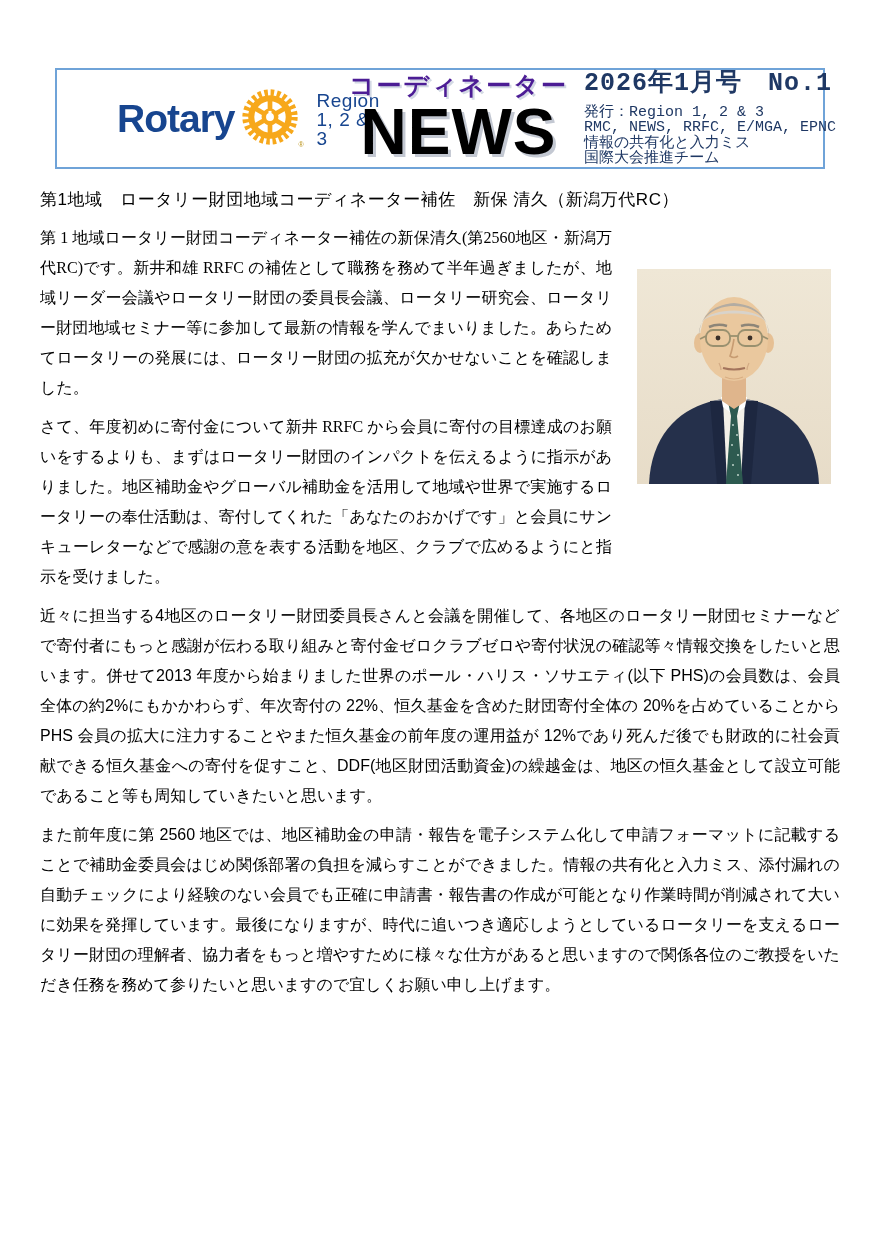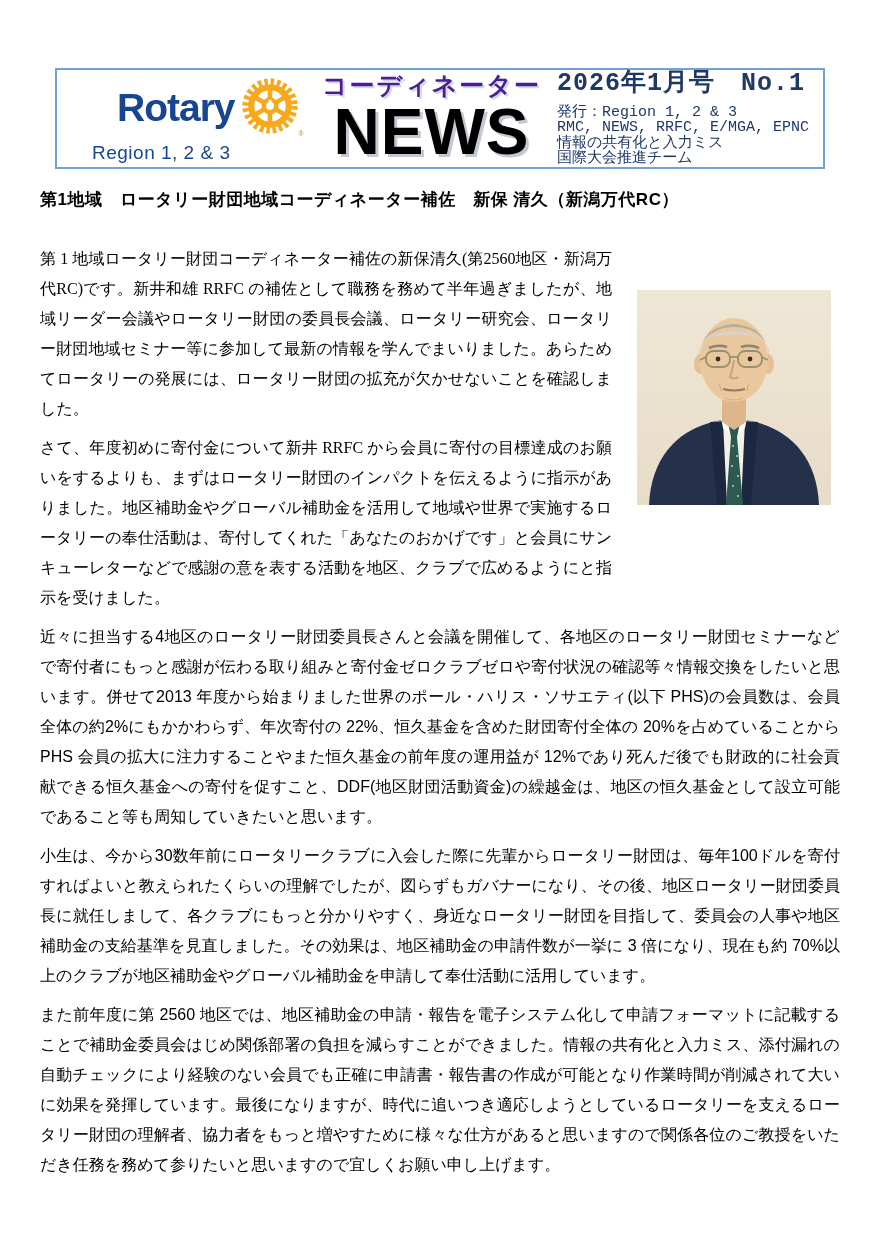--- a/index.html
+++ b/index.html
@@ -22,21 +22,21 @@
     width: 770px; height: 101px;
     border: 2px solid #6fa3d8;
     background: #ffffff;
     display: flex;
     align-items: center;
     padding: 6px 14px 6px 18px;
   }
   .logo-block {
     width: 268px;
     display: flex;
-    flex-direction: column;
+    flex-direction: row;
     align-items: flex-start;
     line-height: 1;
   }
   .logo-row {
     display: flex;
     align-items: center;
     margin-left: 42px;
   }
   .logo-word {
     font-size: 39px;
@@ -102,24 +102,24 @@
   }
 
   
   .article {
     position: absolute;
     left: 40px; top: 188px;
     width: 800px;
   }
   .article-title {
     font-size: 17px;
-    font-weight: bold;
+    font-weight: normal;
     color: #000000;
     letter-spacing: 0.5px;
-    margin-bottom: 33px;
+    margin-bottom: 12px;
     white-space: nowrap;
   }
   .article-body { position: relative; }
   .article-body p {
     font-size: 16px;
     line-height: 30px;
     color: #000000;
     text-align: justify;
     margin-bottom: 9px;
   }
@@ -245,19 +245,18 @@
         <path d="M86 99 Q97 102 108 99" stroke="#a3745c" stroke-width="2" fill="none"></path>
         <path d="M82 94 Q84 98 84 101" stroke="#d3ab85" stroke-width="1.2" fill="none"></path>
         <path d="M112 94 Q110 98 110 101" stroke="#d3ab85" stroke-width="1.2" fill="none"></path>
 
         <path d="M88 108 Q97 112 106 108" stroke="#d8ae83" stroke-width="1.2" fill="none"></path>
       </svg>
 
       <p class="narrow">第 1 地域ロータリー財団コーディネーター補佐の新保清久(第2560地区・新潟万代RC)です。新井和雄 RRFC の補佐として職務を務めて半年過ぎましたが、地域リーダー会議やロータリー財団の委員長会議、ロータリー研究会、ロータリー財団地域セミナー等に参加して最新の情報を学んでまいりました。あらためてロータリーの発展には、ロータリー財団の拡充が欠かせないことを確認しました。</p>
       <p class="narrow">さて、年度初めに寄付金について新井 RRFC から会員に寄付の目標達成のお願いをするよりも、まずはロータリー財団のインパクトを伝えるように指示がありました。地区補助金やグローバル補助金を活用して地域や世界で実施するロータリーの奉仕活動は、寄付してくれた「あなたのおかげです」と会員にサンキューレターなどで感謝の意を表する活動を地区、クラブで広めるようにと指示を受けました。</p>
       <p>近々に担当する4地区のロータリー財団委員長さんと会議を開催して、各地区のロータリー財団セミナーなどで寄付者にもっと感謝が伝わる取り組みと寄付金ゼロクラブゼロや寄付状況の確認等々情報交換をしたいと思います。併せて2013 年度から始まりました世界のポール・ハリス・ソサエティ(以下 PHS)の会員数は、会員全体の約2%にもかかわらず、年次寄付の 22%、恒久基金を含めた財団寄付全体の 20%を占めていることから PHS 会員の拡大に注力することやまた恒久基金の前年度の運用益が 12%であり死んだ後でも財政的に社会貢献できる恒久基金への寄付を促すこと、DDF(地区財団活動資金)の繰越金は、地区の恒久基金として設立可能であること等も周知していきたいと思います。</p>
-      <p>小生は、今から30数年前にロータリークラブに入会した際に先輩からロータリー財団は、毎年100ドルを寄付すればよいと教えられたくらいの理解でしたが、図らずもガバナーになり、その後、地区ロータリー財団委員長に就任しまして、各クラブにもっと分かりやすく、身近なロータリー財団を目指して、委員会の人事や地区補助金の支給基準を見直しました。その効果は、地区補助金の申請件数が一挙に 3 倍になり、現在も約 70%以上のクラブが地区補助金やグローバル補助金を申請して奉仕活動に活用しています。</p>
       <p>また前年度に第 2560 地区では、地区補助金の申請・報告を電子システム化して申請フォーマットに記載することで補助金委員会はじめ関係部署の負担を減らすことができました。情報の共有化と入力ミス、添付漏れの自動チェックにより経験のない会員でも正確に申請書・報告書の作成が可能となり作業時間が削減されて大いに効果を発揮しています。最後になりますが、時代に追いつき適応しようとしているロータリーを支えるロータリー財団の理解者、協力者をもっと増やすために様々な仕方があると思いますので関係各位のご教授をいただき任務を務めて参りたいと思いますので宜しくお願い申し上げます。</p>
     </div>
 
   </div>
 
 </div>
 
 </body></html>

